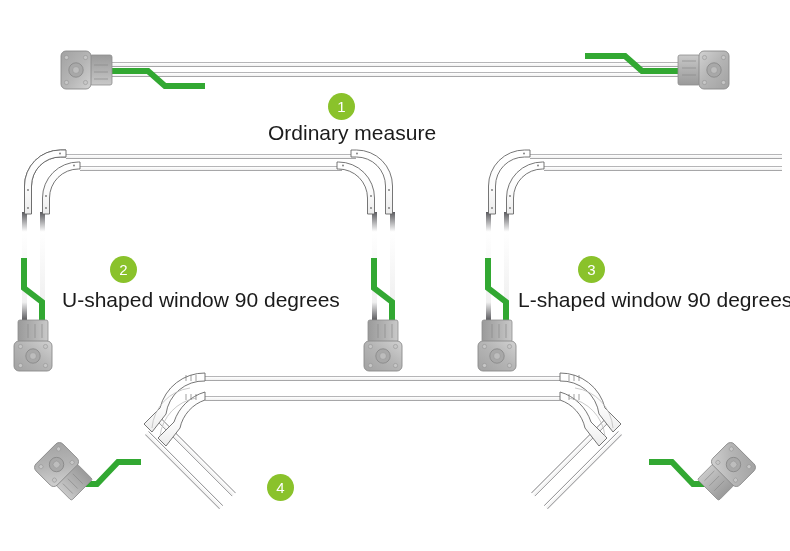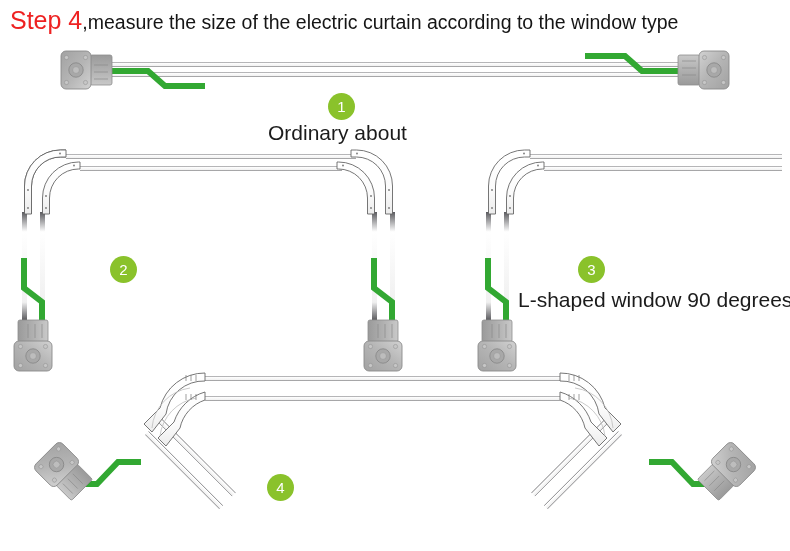--- a/index.html
+++ b/index.html
@@ -73,23 +73,20 @@
     width: 790px;
     height: 551px;
     pointer-events: none;
   }
 </style>
 </head>
 <body>
 
 <div id="stage">
 
-  <div class="heading">
-    <span class="step">Step 4</span><span class="rest">,measure the size of the electric curtain according to the window type</span>
-  </div>
 
   <svg class="art" viewBox="0 0 790 551">
     <defs>
 
       <linearGradient id="railGrad" x1="0" y1="0" x2="0" y2="1">
         <stop offset="0%" stop-color="#5a5a5e"></stop>
         <stop offset="18%" stop-color="#ffffff"></stop>
         <stop offset="82%" stop-color="#f0f0f0"></stop>
         <stop offset="100%" stop-color="#4a4a4e"></stop>
       </linearGradient>
@@ -275,22 +272,23 @@
       <g transform="translate(82,490) rotate(225)">
         <use href="#motorHead"></use>
       </g>
       <g transform="translate(708,490) rotate(-45)">
         <use href="#motorHead"></use>
       </g>
     </g>
   </svg>
 
   <div class="badge" style="left:328px; top:93px;">1</div>
-  <div class="caption" style="left:268px; top:122px;">Ordinary about</div>
+  <div class="caption" style="left:268px; top:122px;">Ordinary measure</div>
 
   <div class="badge" style="left:110px; top:256px;">2</div>
+  <div class="caption" style="left:62px; top:289px;">U-shaped window 90 degrees</div>
 
   <div class="badge" style="left:578px; top:256px;">3</div>
   <div class="caption" style="left:518px; top:289px;">L-shaped window 90 degrees</div>
 
   <div class="badge" style="left:267px; top:474px;">4</div>
 
 </div>
 
 </body></html>

